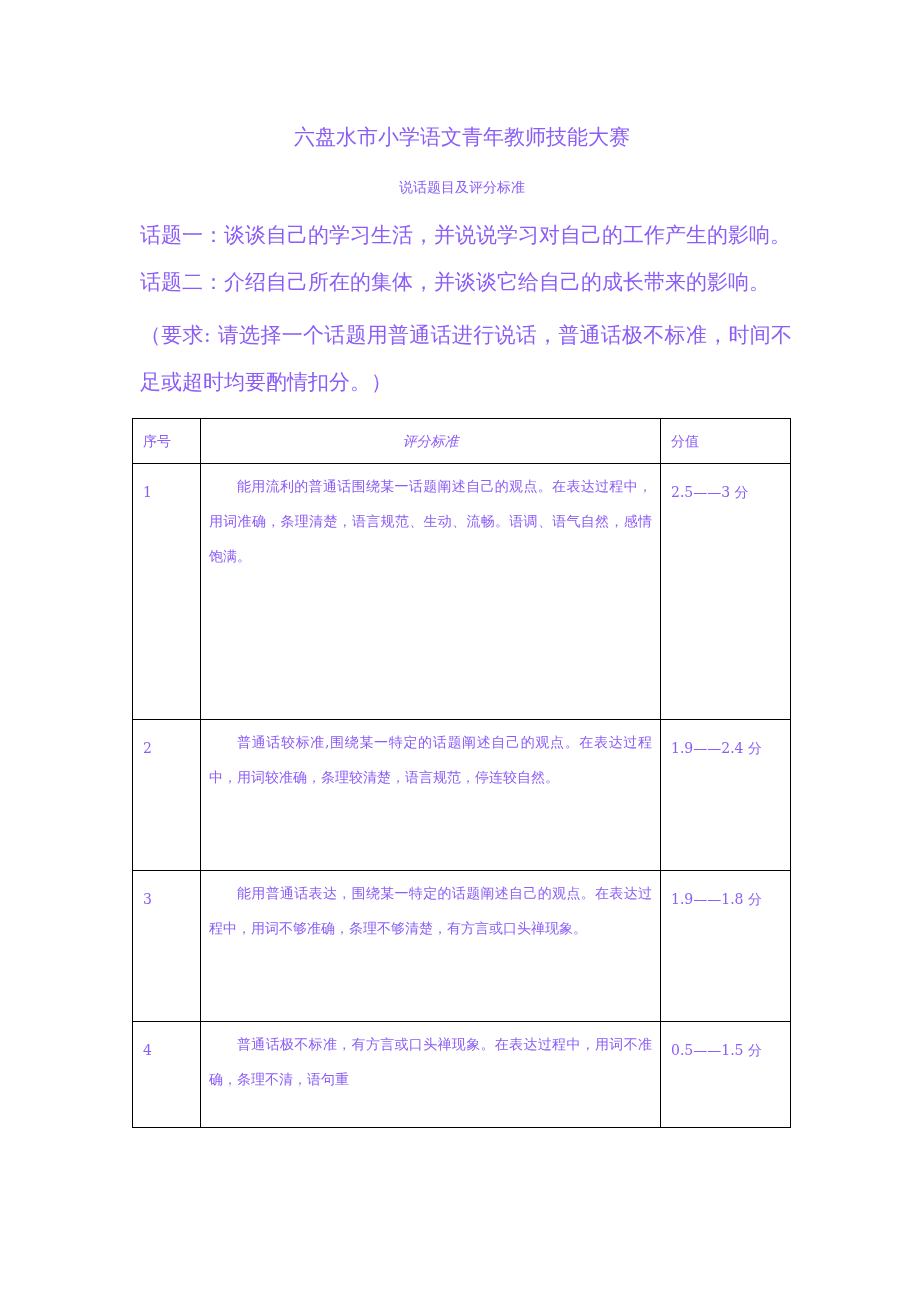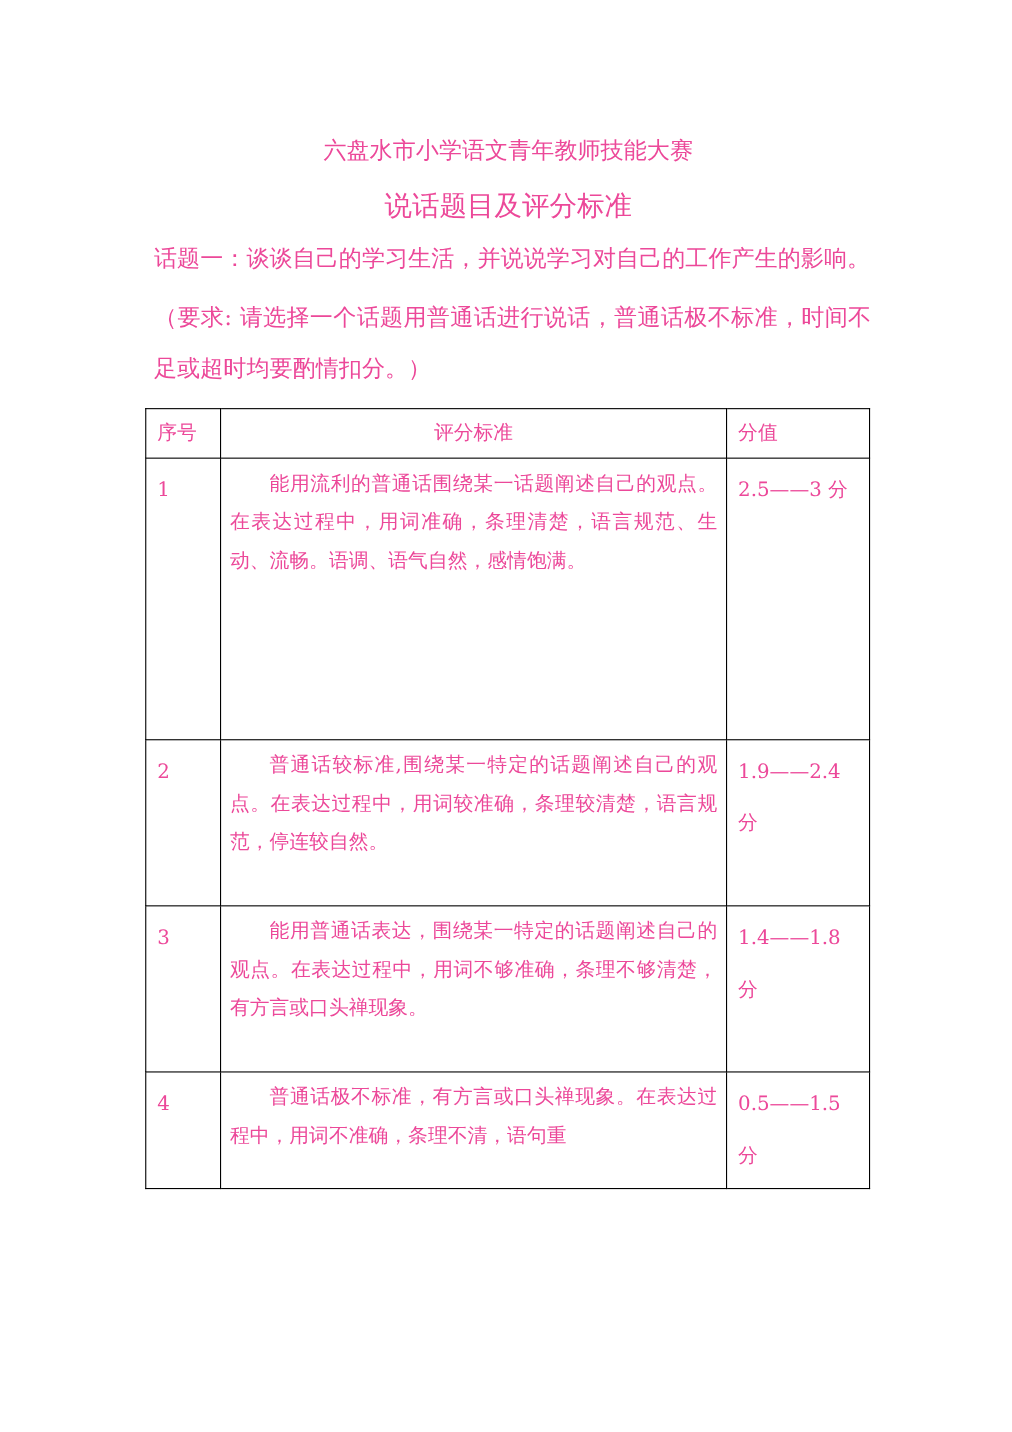--- a/index.html
+++ b/index.html
@@ -6,76 +6,77 @@
     margin: 0;
     padding: 0;
     background: #ffffff;
   }
   .page {
     position: relative;
     width: 920px;
     height: 1302px;
     margin: 0 auto;
     background: #ffffff;
-    color: #ec4899;
+    color: #8b5cf6;
     font-family: "DejaVu Serif", "Liberation Serif", serif;
     font-size: 21px;
     overflow: hidden;
   }
   .content {
     position: absolute;
     top: 112px;
     left: 132px;
     width: 660px;
   }
   .doc-title {
     font-size: 21px;
     font-weight: normal;
     text-align: center;
     margin: 0 0 0 0;
     line-height: 50px;
   }
   .doc-subtitle {
-    font-size: 25px;
+    font-size: 14px;
     font-weight: normal;
     text-align: center;
     margin: 0;
     line-height: 50px;
   }
   .body-text {
     margin: 0;
     padding-left: 8px;
     text-align: justify;
     line-height: 47px;
   }
   .spacer-small { height: 6px; }
   table.scoring {
     border-collapse: collapse;
     table-layout: fixed;
     width: 658px;
     margin-top: 12px;
-    font-size: 18px;
+    font-size: 14px;
   }
   table.scoring col.c-no { width: 68px; }
   table.scoring col.c-criteria { width: 460px; }
   table.scoring col.c-score { width: 130px; }
   table.scoring th, table.scoring td {
     border: 1.5px solid #000000;
     vertical-align: top;
     font-weight: normal;
   }
   table.scoring th {
     vertical-align: middle;
     height: 44px;
     line-height: 44px;
     padding: 0 10px;
     text-align: left;
   }
   table.scoring th.criteria-h {
     text-align: center;
+    font-style: italic;
   }
   td.no-cell {
     padding: 5px 10px 0 10px;
     line-height: 47px;
   }
   td.criteria-cell {
     padding: 5px 8px 0 8px;
     line-height: 35px;
     text-align: justify;
     text-indent: 2em;
@@ -93,20 +94,21 @@
 </head>
 <body>
 
 <div class="page">
   <div class="content">
 
     <h1 class="doc-title">六盘水市小学语文青年教师技能大赛</h1>
     <h2 class="doc-subtitle">说话题目及评分标准</h2>
 
     <p class="body-text">话题一：谈谈自己的学习生活，并说说学习对自己的工作产生的影响。</p>
+    <p class="body-text">话题二：介绍自己所在的集体，并谈谈它给自己的成长带来的影响。</p>
     <div class="spacer-small"></div>
     <p class="body-text">（要求: 请选择一个话题用普通话进行说话，普通话极不标准，时间不足或超时均要酌情扣分。）</p>
 
     <table class="scoring">
       <colgroup>
         <col class="c-no">
         <col class="c-criteria">
         <col class="c-score">
       </colgroup>
       <thead>
@@ -123,21 +125,21 @@
           <td class="score-cell">2.5——3 分</td>
         </tr>
         <tr class="row-2">
           <td class="no-cell">2</td>
           <td class="criteria-cell">普通话较标准,围绕某一特定的话题阐述自己的观点。在表达过程中，用词较准确，条理较清楚，语言规范，停连较自然。</td>
           <td class="score-cell">1.9——2.4 分</td>
         </tr>
         <tr class="row-3">
           <td class="no-cell">3</td>
           <td class="criteria-cell">能用普通话表达，围绕某一特定的话题阐述自己的观点。在表达过程中，用词不够准确，条理不够清楚，有方言或口头禅现象。</td>
-          <td class="score-cell">1.4——1.8 分</td>
+          <td class="score-cell">1.9——1.8 分</td>
         </tr>
         <tr class="row-4">
           <td class="no-cell">4</td>
           <td class="criteria-cell">普通话极不标准，有方言或口头禅现象。在表达过程中，用词不准确，条理不清，语句重</td>
           <td class="score-cell">0.5——1.5 分</td>
         </tr>
       </tbody>
     </table>
 
   </div>

